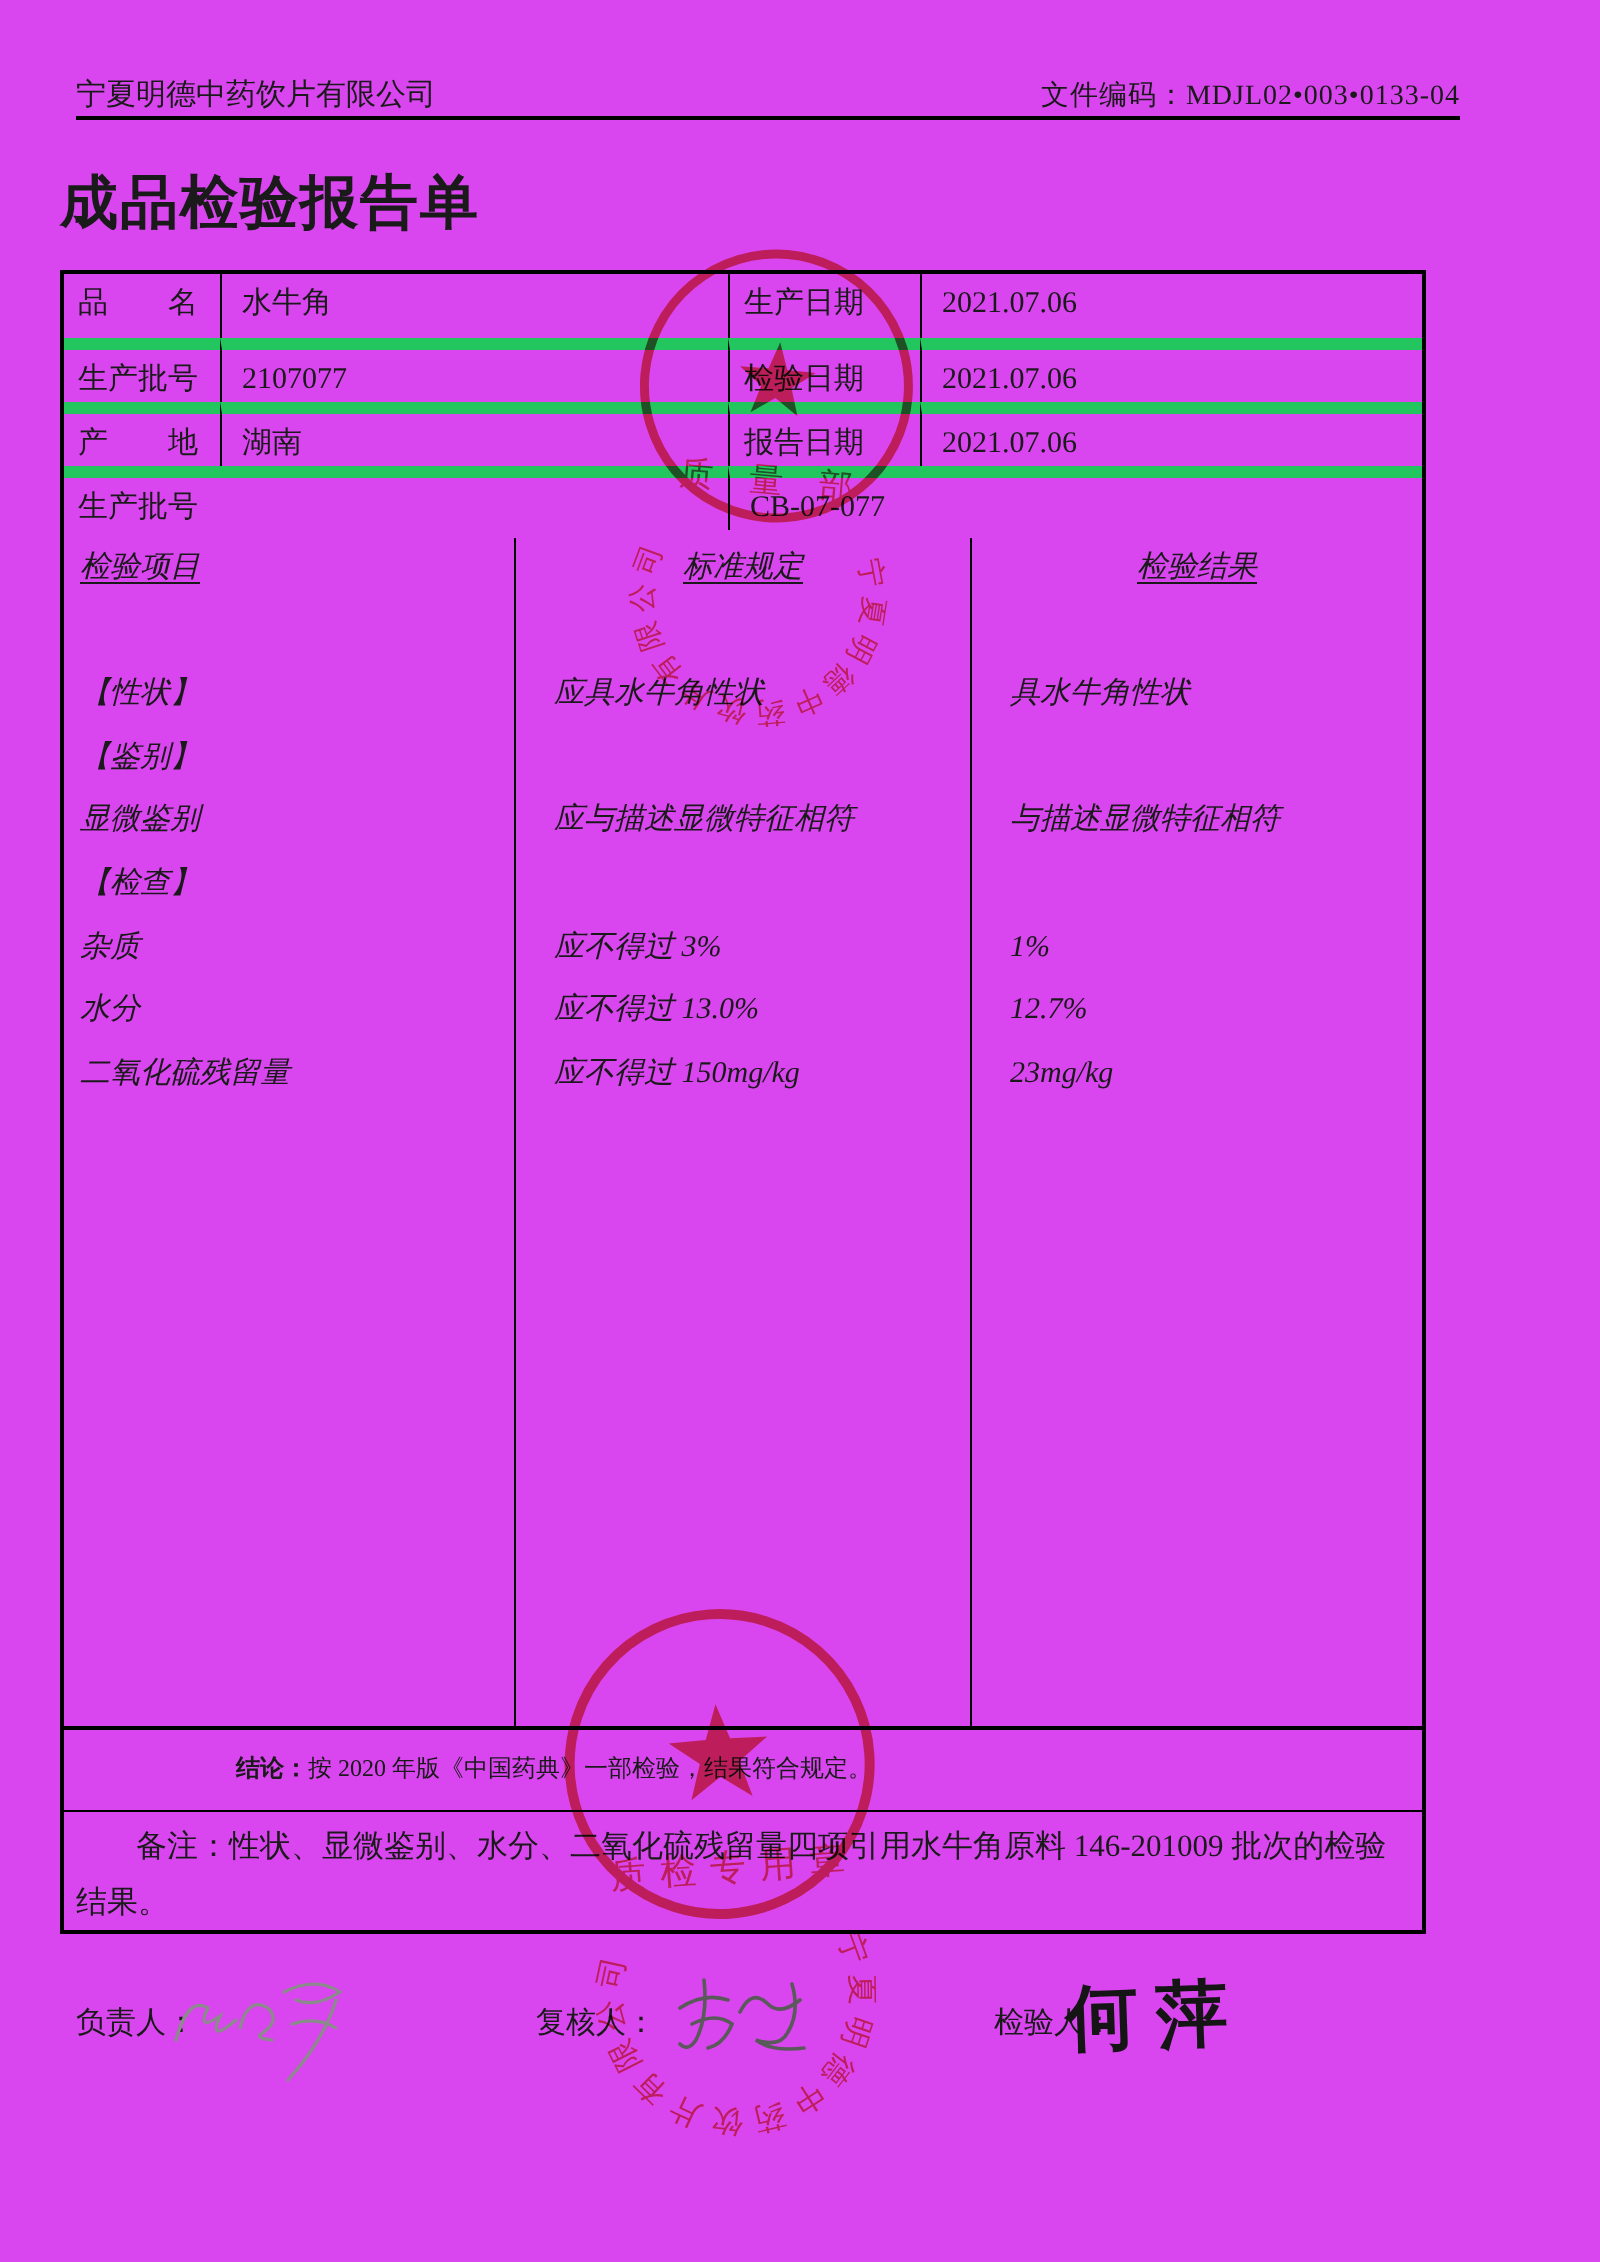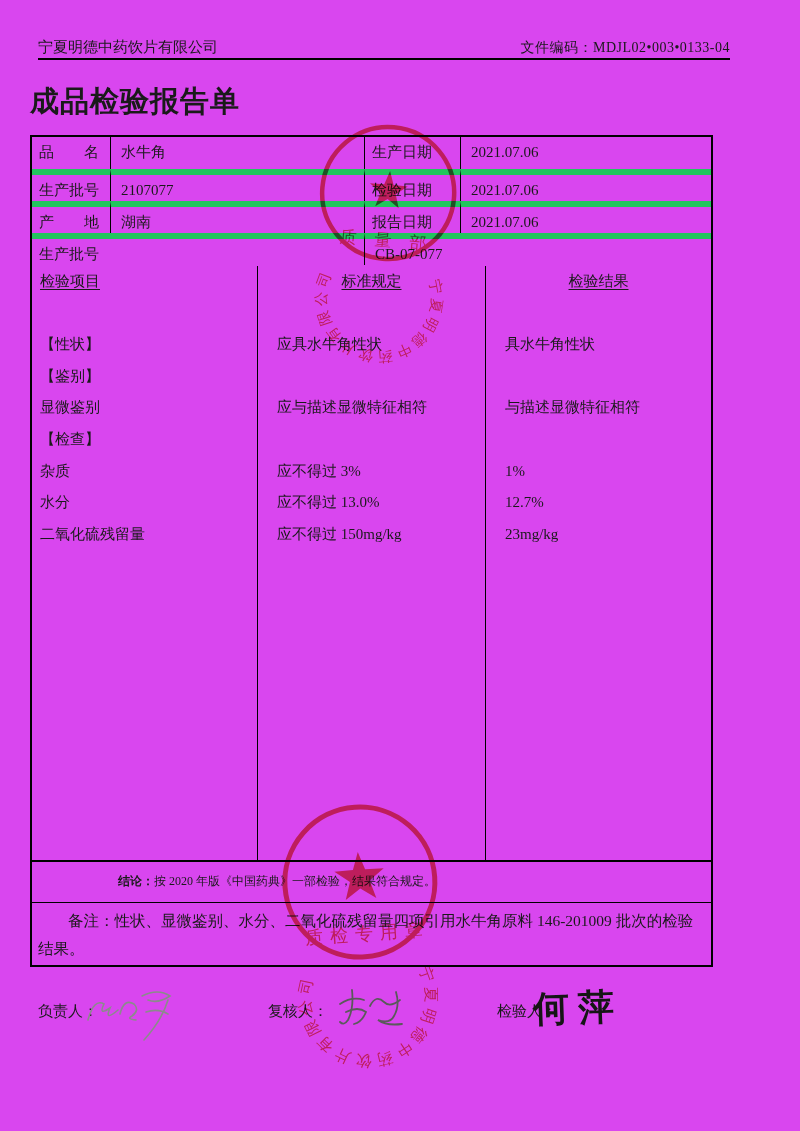--- a/index.html
+++ b/index.html
@@ -16,21 +16,21 @@
   
   .sheet{position:absolute;left:30px;top:135px;width:683px;height:832px;border:2px solid #000;box-sizing:border-box;}
   
   .info{display:grid;grid-template-columns:78px 254px 96px 251px;grid-auto-rows:32px;font-size:15px;}
   .info .cell{box-sizing:border-box;padding-left:7px;line-height:31px;white-space:nowrap;overflow:hidden;}
   .info .bl{border-left:1px solid #000;}
   .info .bt{border-top:6px solid #22c55e;}
   .info .sp2{grid-column:span 2;}
   .info .val{padding-left:10px;}
   
-  .results{display:grid;grid-template-columns:225px 228px 226px;height:594px;border-top:1px solid #d946ef;font-size:15px;}
+  .results{display:grid;grid-template-columns:225px 228px 226px;height:594px;border-top:4px solid #d946ef;font-size:15px;font-style:italic;}
   .rescol{box-sizing:border-box;}
   .rescol.bl{border-left:1px solid #000;}
   .rline{height:31.6px;line-height:31.6px;padding-left:8px;white-space:nowrap;overflow:hidden;}
   .rescol.c2 .rline,.rescol.c3 .rline{padding-left:19px;}
   .rhead{text-align:left;}
   .rescol.c2 .rhead,.rescol.c3 .rhead{text-align:center;padding-left:0;}
   .rhead span{text-decoration:underline;text-underline-offset:3px;}
   
   .conclusion{height:42px;border-top:2px solid #000;box-sizing:border-box;line-height:39px;padding-left:86px;font-size:12px;white-space:nowrap;}
   .conclusion b{font-weight:bold;}

